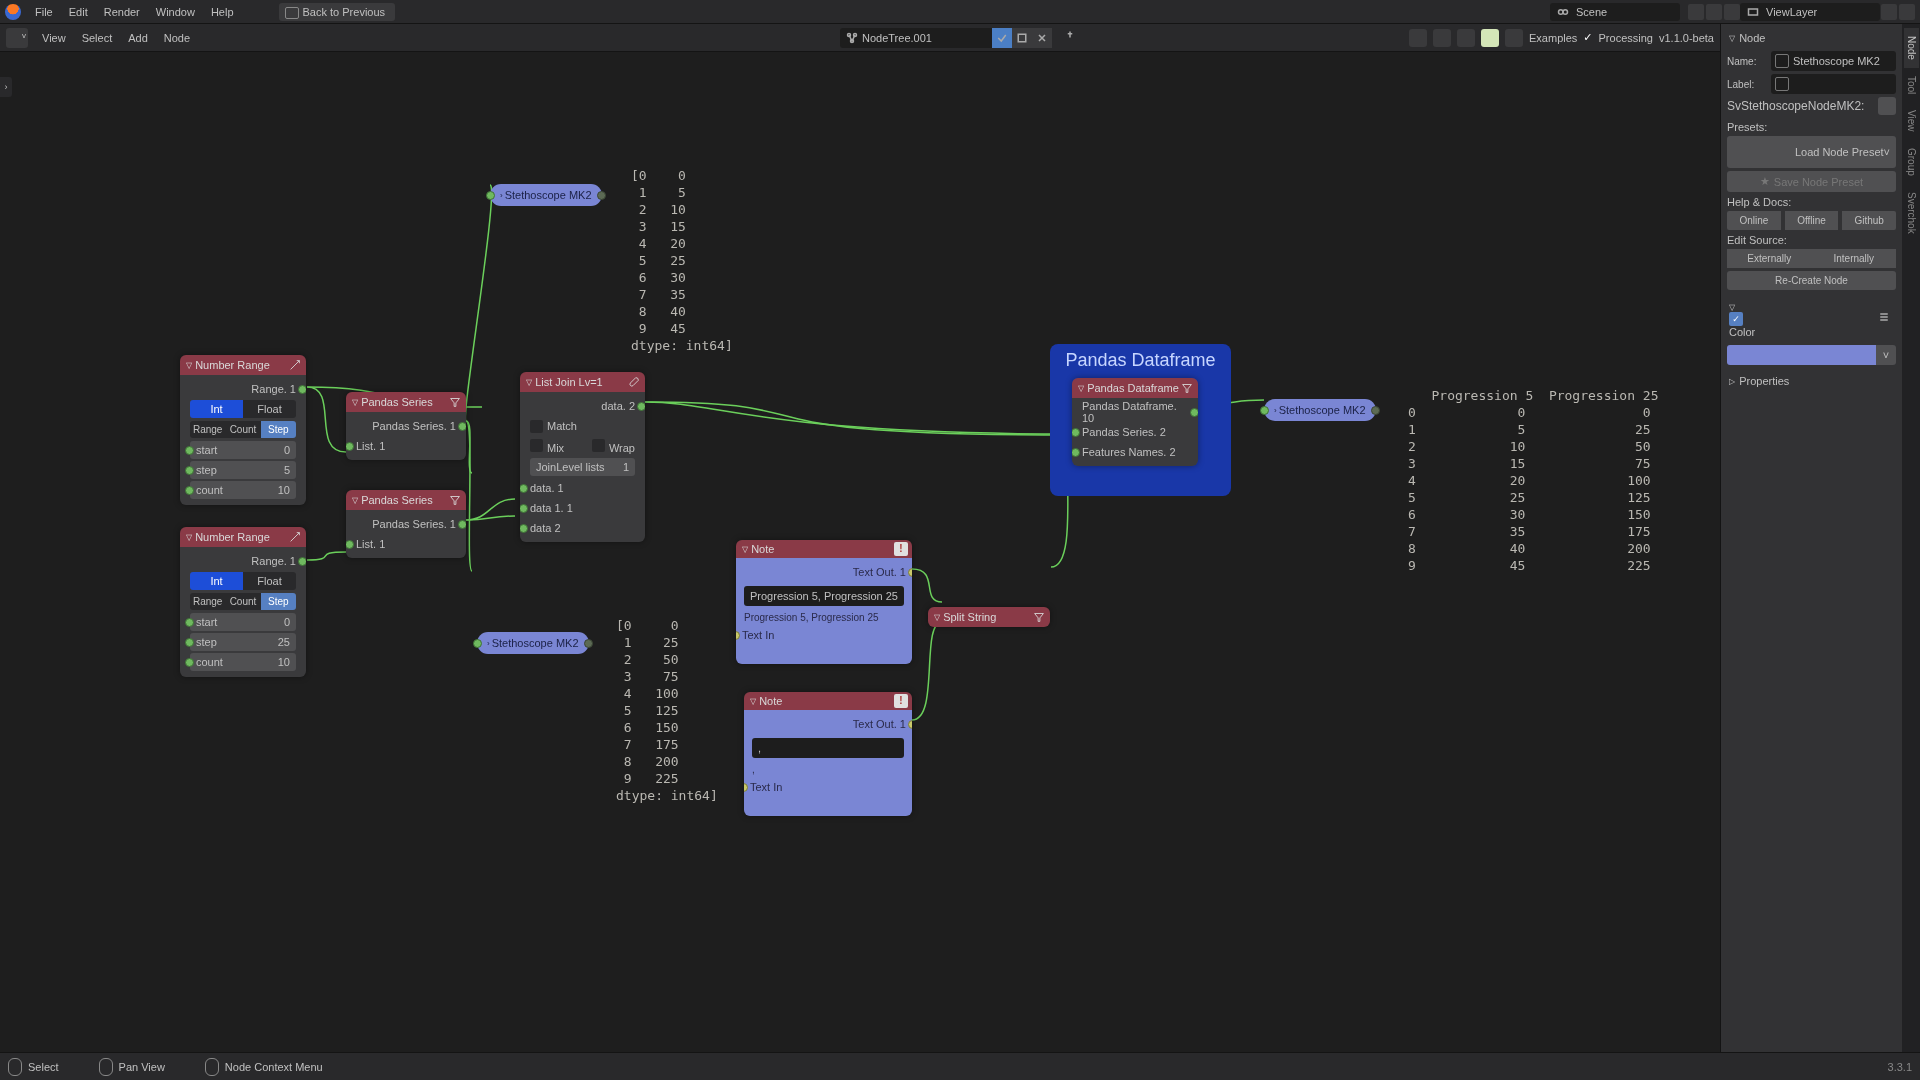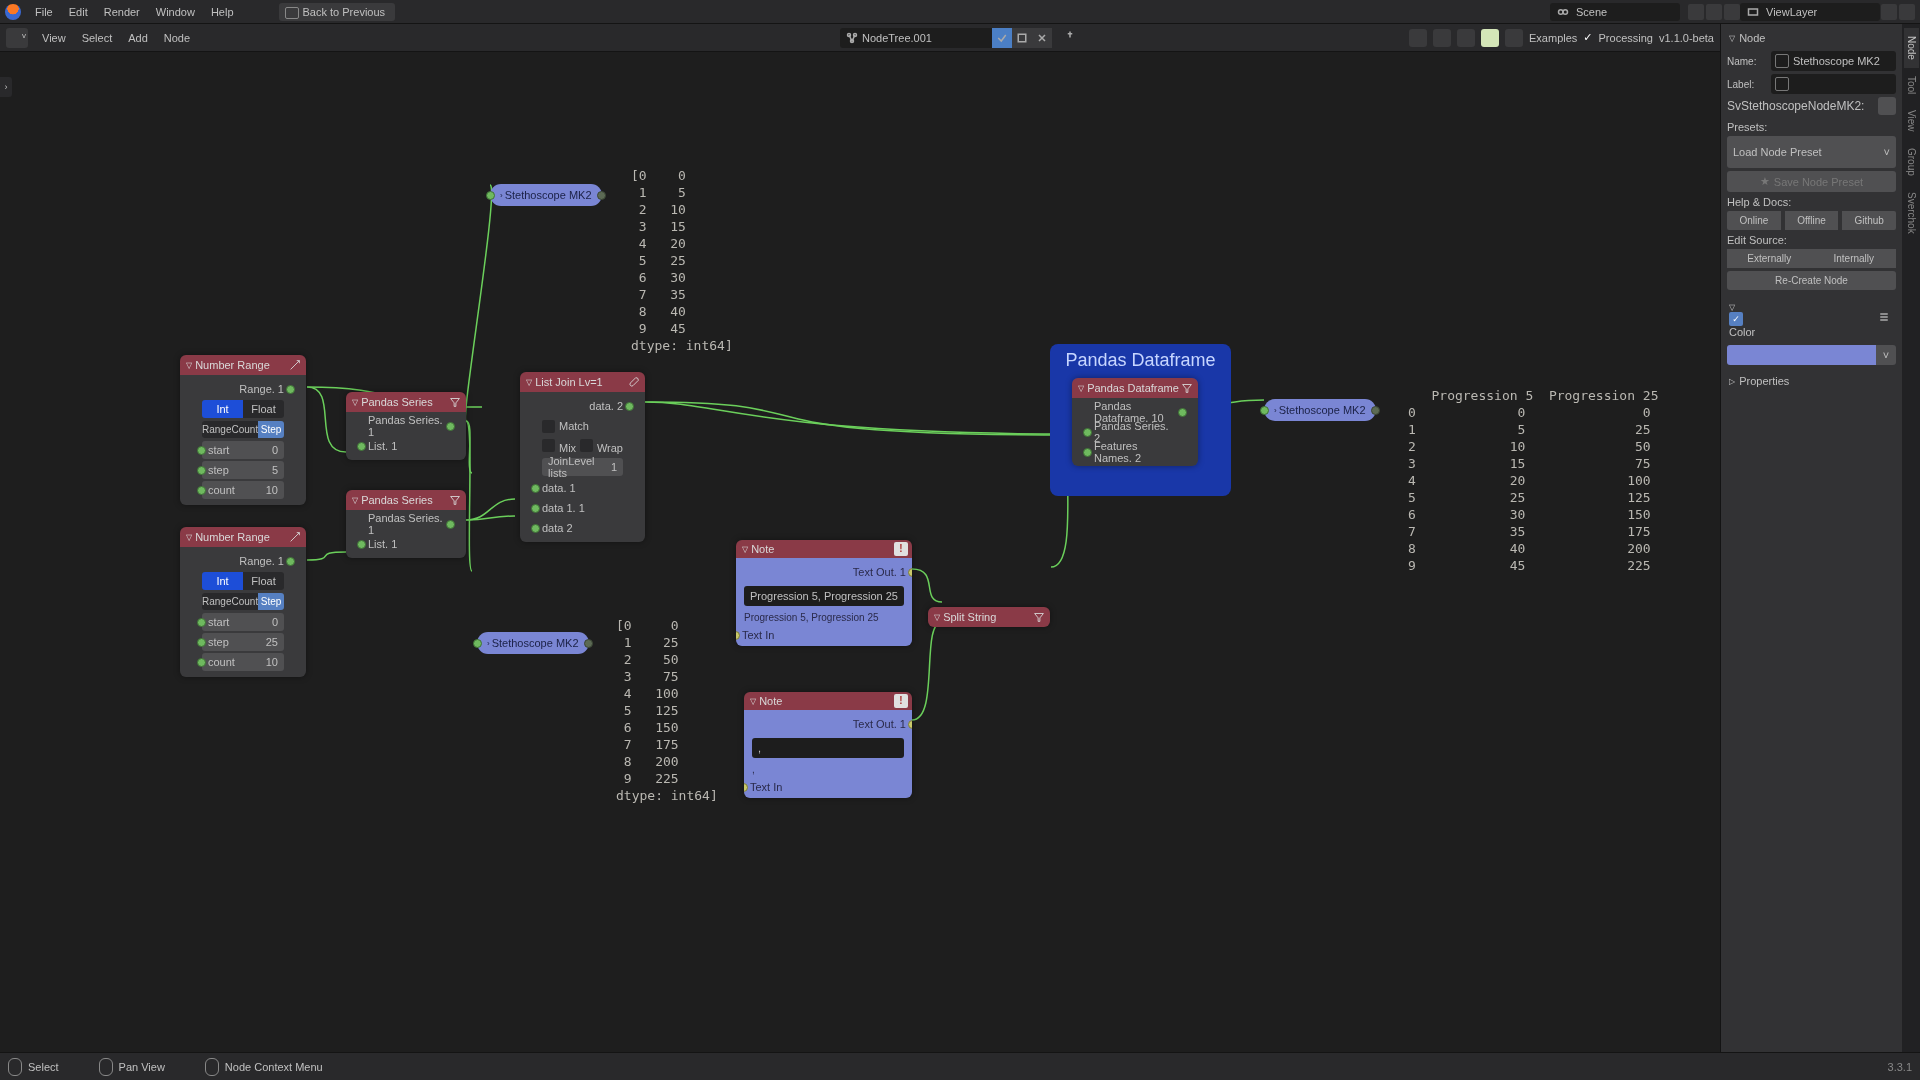--- a/index.html
+++ b/index.html
@@ -36,21 +36,21 @@
 
 .canvas { position: absolute; top: 52px; left: 0; right: 200px; bottom: 28px; background: #1e1e1e; }
 .canvas .expand-tab { position: absolute; left: 0; top: 25px; width: 12px; height: 20px; background: #29292b; border-radius: 0 3px 3px 0; display: flex; align-items: center; justify-content: center; font-size: 9px; }
 
 
 .node { position: absolute; border-radius: 6px; overflow: hidden; box-shadow: 0 0 6px rgba(0,0,0,.4); }
 .node-header { height: 20px; display: flex; align-items: center; padding: 0 6px; font-size: 11px; position: relative; }
 .node-header.maroon { background: #8a3a47; color: #d9d9d9; }
 .node-header .collapse { margin-right: 3px; font-size: 8px; }
 .node-header .header-icon { position: absolute; right: 4px; width: 14px; height: 14px; }
-.node-body { background: #3a3a3c; padding: 4px 16px; }
+.node-body { background: #3a3a3c; padding: 4px 4px; }
 .row { display: flex; align-items: center; height: 20px; padding: 0 6px; position: relative; }
 .row.right { justify-content: flex-end; }
 .row.between { justify-content: space-between; }
 .socket-out { position: absolute; right: -5px; width: 9px; height: 9px; border-radius: 50%; }
 .socket-in { position: absolute; left: -5px; width: 9px; height: 9px; border-radius: 50%; }
 .sock-green { background: #6fb95f; border: 1px solid #3e7036; }
 .sock-yellow { background: #c9c96a; border: 1px solid #7a7a3e; }
 .btn-pair { display: flex; width: 100%; border-radius: 3px; overflow: hidden; }
 .btn-pair > div { flex: 1; text-align: center; padding: 3px 0; background: #29292b; }
 .btn-pair > div.active { background: #1d4ed8; color: #fff; }
@@ -67,21 +67,21 @@
 .pill .chevron { margin-right: 2px; font-size: 8px; }
 
 
 .frame { position: absolute; background: #1937a8; border-radius: 8px; }
 .frame-title { color: #c7d6ff; font-size: 18px; text-align: center; padding: 6px 0 2px; }
 
 
 .note { position: absolute; border-radius: 6px; overflow: hidden; box-shadow: 0 0 6px rgba(0,0,0,.4); }
 .note-header { height: 18px; background: #8a3a47; display: flex; align-items: center; padding: 0 6px; position: relative; }
 .note-header .warn { position: absolute; right: 4px; width: 14px; height: 14px; background: #e0e0e0; border-radius: 2px; color: #a33; font-weight: bold; text-align: center; line-height: 14px; font-size: 10px; }
-.note-body { background: #7a86d4; padding: 4px 0 1px; color: #2a2a4a; }
+.note-body { background: #7a86d4; padding: 4px 0 19px; color: #2a2a4a; }
 .note-body .inp { background: #1d1d1d; color: #c0c0c0; margin: 4px 8px; height: 20px; border-radius: 3px; padding: 0 6px; display: flex; align-items: center; }
 .note-body .txt { padding: 2px 8px; font-size: 10px; }
 
 
 .canvas-text { position: absolute; font-family: monospace; font-size: 13px; color: #bab8b2; line-height: 17px; white-space: pre; }
 
 
 svg.wires { position: absolute; top: 0; left: 0; width: 100%; height: 100%; pointer-events: none; }
 svg.wires path { stroke: #6bcf5b; stroke-width: 1.5; fill: none; }
 
@@ -540,21 +540,21 @@
       <div class="prop-field">
           <div class="small-ic"></div>
           <span></span>
         </div>
     </div>
     <div class="prop-row" style="justify-content:space-between">
       <span style="font-size:12px">SvStethoscopeNodeMK2:</span>
       <div style="width:18px;height:18px;background:#505052;border-radius:3px"></div>
     </div>
     <div style="margin-top:6px">Presets:</div>
-    <div class="side-btn" style="justify-content:space-between;padding:16px 6px;height:32px">
+    <div class="side-btn" style="justify-content:flex-end;padding:16px 6px;height:32px">
         <span>Load Node Preset</span>
         <span>˅</span>
       </div>
     <div class="side-btn disabled">
         <span style="margin-right:4px">★</span>
         <span>Save Node Preset</span>
       </div>
     <div style="margin-top:4px">Help &amp; Docs:</div>
     <div class="side-btn-trip">
         <div>Online</div>

